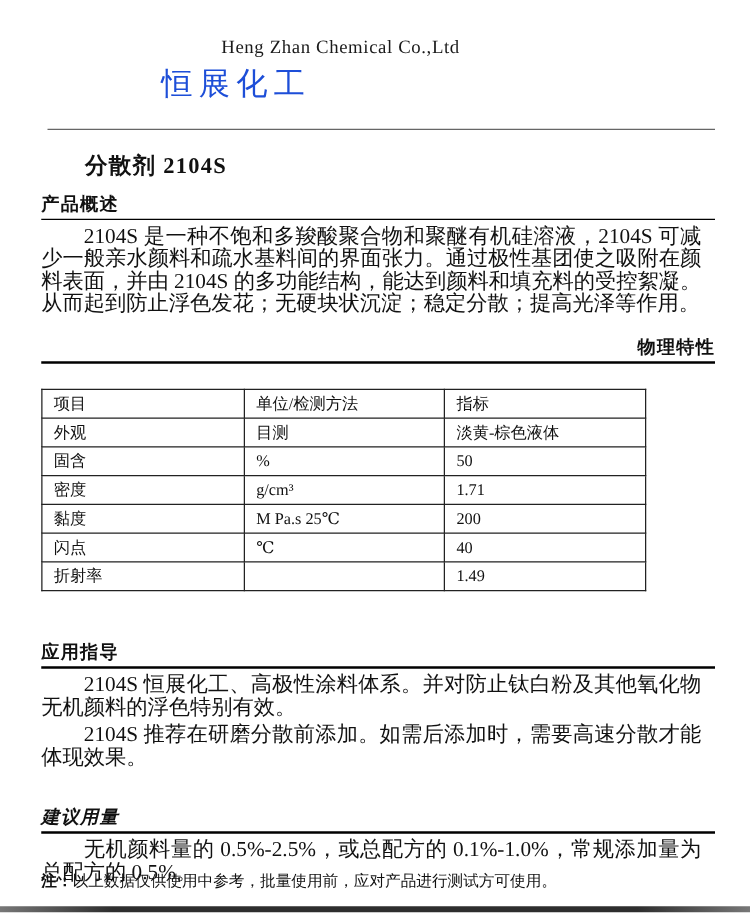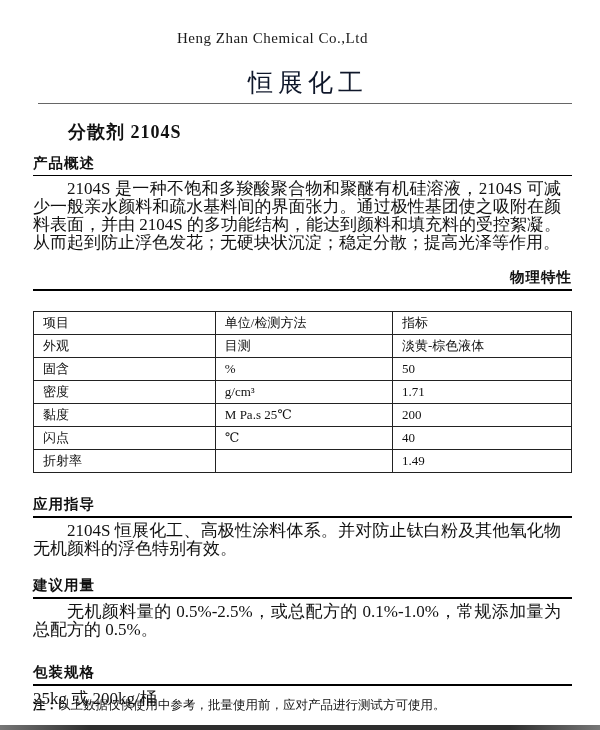--- a/index.html
+++ b/index.html
@@ -8,35 +8,35 @@
     font-family:"Liberation Serif","DejaVu Serif",serif;
     color:#111;position:relative;overflow:hidden;
   }
   .page{position:relative;width:600px;height:730px;background:#fff;}
 
   
   .header{position:absolute;top:0;left:0;width:600px;height:103px;}
   .logo{position:absolute;left:38px;top:8px;width:78px;height:82px;}
   .company-block{position:absolute;left:129px;top:30px;}
   .company-en{font-size:15px;color:#1a1a1a;letter-spacing:.5px;margin-left:48px;}
-  .company-cn{font-size:25px;color:#0f172a;letter-spacing:5px;margin-top:19px;text-align:right;}
+  .company-cn{font-size:25px;color:#1d4ed8;letter-spacing:5px;margin-top:3px;}
   .header-rule{position:absolute;top:103px;left:38px;width:534px;border-top:1.5px solid #666;}
 
   
   .content{position:absolute;top:112px;left:33px;width:539px;}
   .doc-title{font-size:18px;font-weight:bold;margin:8px 0 10px 35px;letter-spacing:1px;}
   .sec-heading{font-size:14.5px;font-weight:bold;letter-spacing:1px;padding-bottom:2px;}
   .rule-thin{border-bottom:1.5px solid #000;}
   .rule-thick{border-bottom:2.5px solid #000;}
   .body-text{font-size:17px;line-height:18px;text-align:justify;margin:4px 11px 0 0;}
   .indent{text-indent:2em;}
   .mt-sec{margin-top:16px;text-align:right;}
 
   
-  table.spec{border-collapse:collapse;width:539px;margin-top:20px;font-size:13px;}
+  table.spec{border-collapse:collapse;width:484px;margin-top:20px;font-size:13px;}
   table.spec td{border:1px solid #222;height:20px;padding:1px 9px;vertical-align:middle;}
   table.spec td:nth-child(1){width:165px;}
   table.spec td:nth-child(2){width:160px;}
   table.spec td:nth-child(3){width:162px;}
 
   
   .note{position:absolute;top:697px;left:33px;width:539px;font-size:12.5px;
         font-family:"Liberation Sans","DejaVu Sans",sans-serif;}
   .note b{font-weight:bold;}
   .bottom-bar{position:absolute;bottom:0;left:0;width:600px;height:5px;
@@ -96,24 +96,25 @@
             <td>40</td>
           </tr>
           <tr>
             <td>折射率</td>
             <td></td>
             <td>1.49</td>
           </tr>
         </tbody>
     </table>
 
-    <div class="sec-heading rule-thick" style="margin-top:22px;">应用指导</div>
+    <div class="sec-heading rule-thick" style="margin-top:39px;">应用指导</div>
     <p class="body-text indent">2104S 恒展化工、高极性涂料体系。并对防止钛白粉及其他氧化物无机颜料的浮色特别有效。</p>
+    <p class="body-text indent">2104S 推荐在研磨分散前添加。如需后添加时，需要高速分散才能体现效果。</p>
 
-    <div class="sec-heading rule-thick" style="margin-top:18px;">建议用量</div>
+    <div class="sec-heading rule-thick" style="margin-top:29px;font-style:italic;">建议用量</div>
     <p class="body-text indent">无机颜料量的 0.5%-2.5%，或总配方的 0.1%-1.0%，常规添加量为总配方的 0.5%。</p>
 
     <div class="sec-heading rule-thick" style="margin-top:24px;">包装规格</div>
     <p class="body-text">25kg 或 200kg/桶</p>
 
   </div>
 
   <div class="note">
     <b>注：</b><span>以上数据仅供使用中参考，批量使用前，应对产品进行测试方可使用。</span>
   </div>

